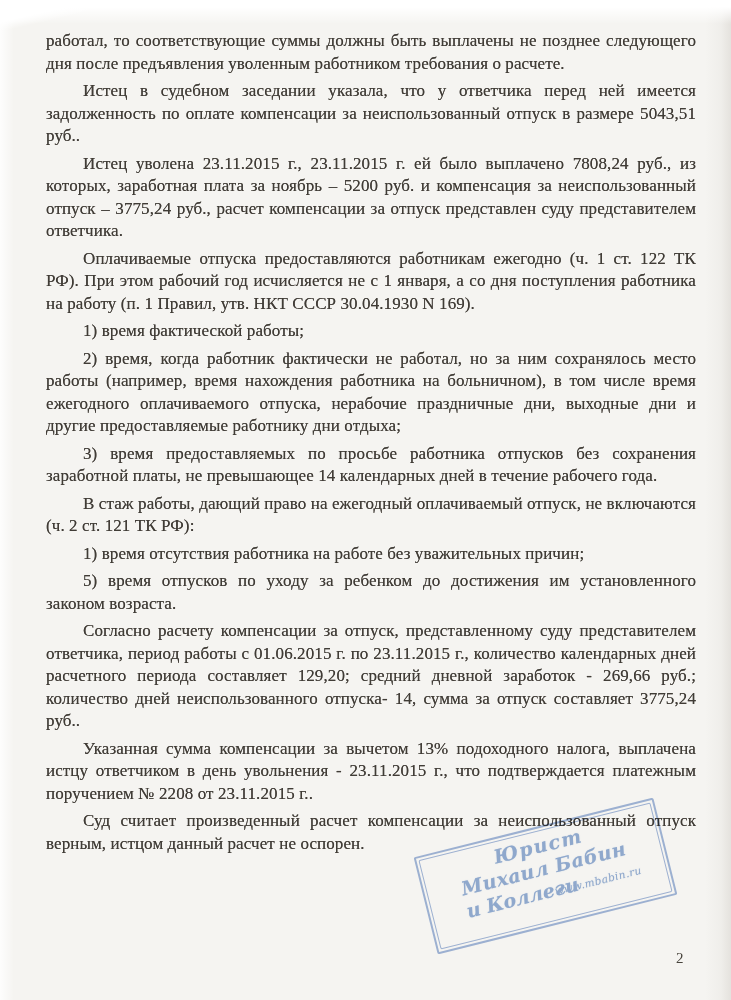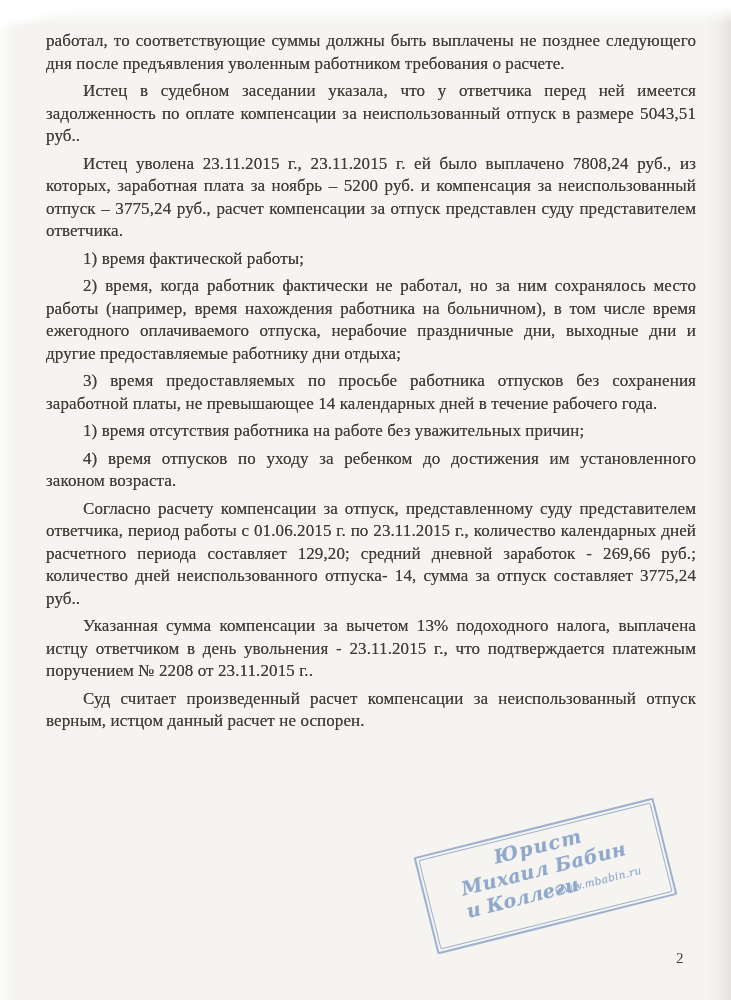--- a/index.html
+++ b/index.html
@@ -94,25 +94,27 @@
       <div class="stamp-l2">Михаил Бабин</div>
       <div class="stamp-l3">и Коллеги</div>
       <div class="stamp-url">www.mbabin.ru</div>
     </div>
   </div>
 
   <div class="text-block">
       <p class="first">работал, то соответствующие суммы должны быть выплачены не позднее следующего дня после предъявления уволенным работником требования о расчете.</p>
       <p>Истец в судебном заседании указала, что у ответчика перед ней имеется задолженность по оплате компенсации за неиспользованный отпуск в размере 5043,51 руб..</p>
       <p>Истец уволена 23.11.2015 г., 23.11.2015 г. ей было выплачено 7808,24 руб., из которых, заработная плата за ноябрь – 5200 руб. и компенсация за неиспользованный отпуск – 3775,24 руб., расчет компенсации за отпуск представлен суду представителем ответчика.</p>
+      <p>Оплачиваемые отпуска предоставляются работникам ежегодно (ч. 1 ст. 122 ТК РФ). При этом рабочий год исчисляется не с 1 января, а со дня поступления работника на работу (п. 1 Правил, утв. НКТ СССР 30.04.1930 N 169).</p>
       <p>1) время фактической работы;</p>
       <p>2) время, когда работник фактически не работал, но за ним сохранялось место работы (например, время нахождения работника на больничном), в том числе время ежегодного оплачиваемого отпуска, нерабочие праздничные дни, выходные дни и другие предоставляемые работнику дни отдыха;</p>
       <p>3) время предоставляемых по просьбе работника отпусков без сохранения заработной платы, не превышающее 14 календарных дней в течение рабочего года.</p>
+      <p>В стаж работы, дающий право на ежегодный оплачиваемый отпуск, не включаются (ч. 2 ст. 121 ТК РФ):</p>
       <p>1) время отсутствия работника на работе без уважительных причин;</p>
-      <p>4) время отпусков по уходу за ребенком до достижения им установленного законом возраста.</p>
+      <p>5) время отпусков по уходу за ребенком до достижения им установленного законом возраста.</p>
       <p>Согласно расчету компенсации за отпуск, представленному суду представителем ответчика, период работы с 01.06.2015 г. по 23.11.2015 г., количество календарных дней расчетного периода составляет 129,20; средний дневной заработок - 269,66 руб.; количество дней неиспользованного отпуска- 14, сумма за отпуск составляет 3775,24 руб..</p>
       <p>Указанная сумма компенсации за вычетом 13% подоходного налога, выплачена истцу ответчиком в день увольнения - 23.11.2015 г., что подтверждается платежным поручением № 2208 от 23.11.2015 г..</p>
       <p>Суд считает произведенный расчет компенсации за неиспользованный отпуск верным, истцом данный расчет не оспорен.</p>
     </div>
 
   <div class="page-number">2</div>
 
 </div>
 
 </body></html>

